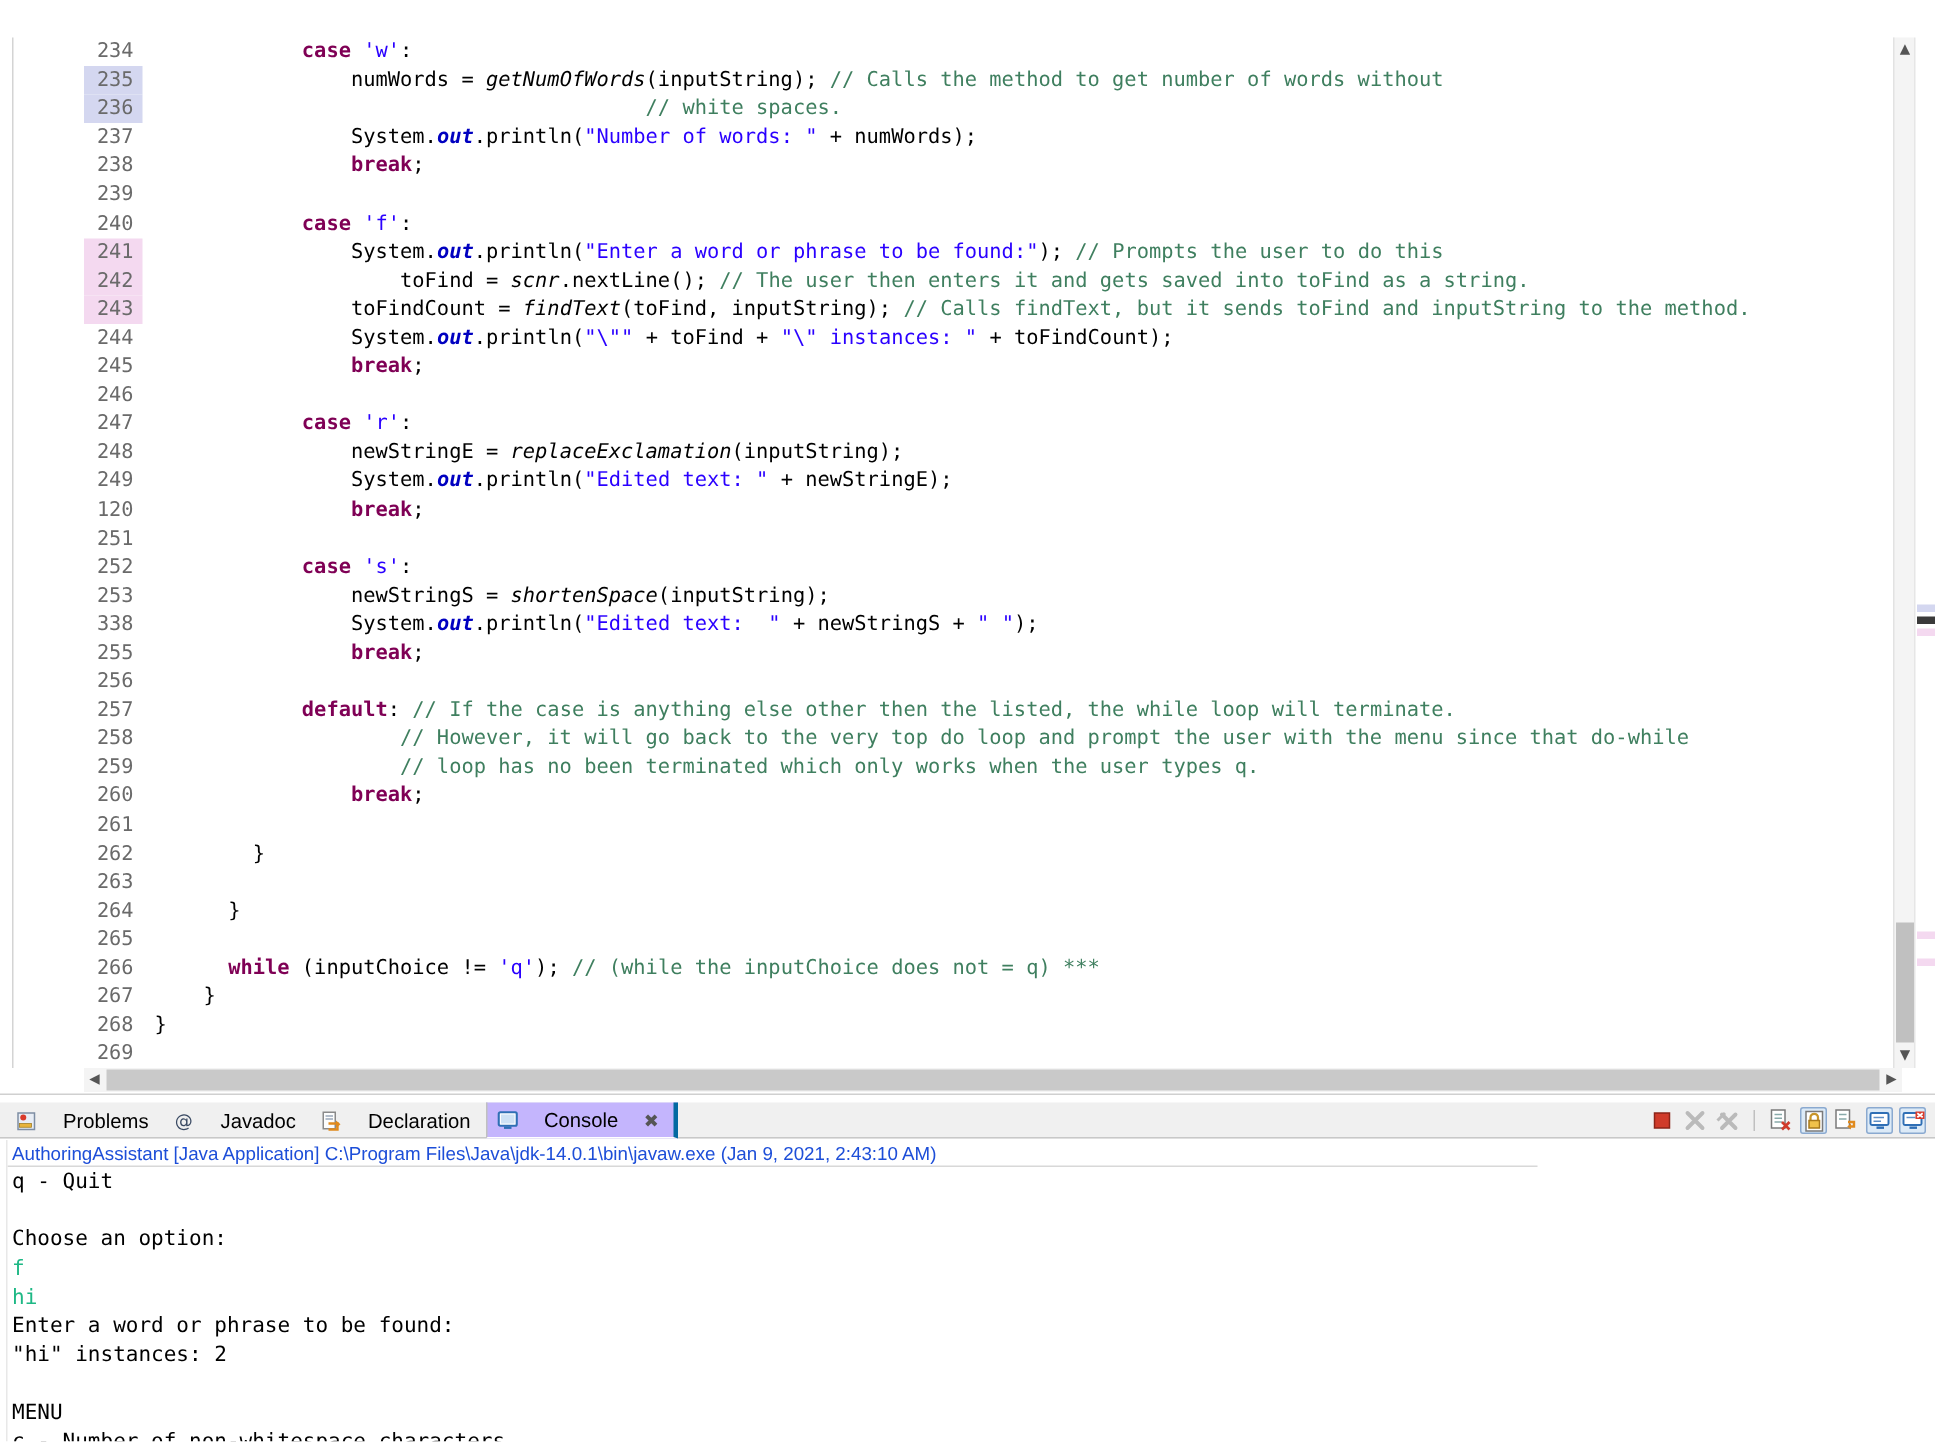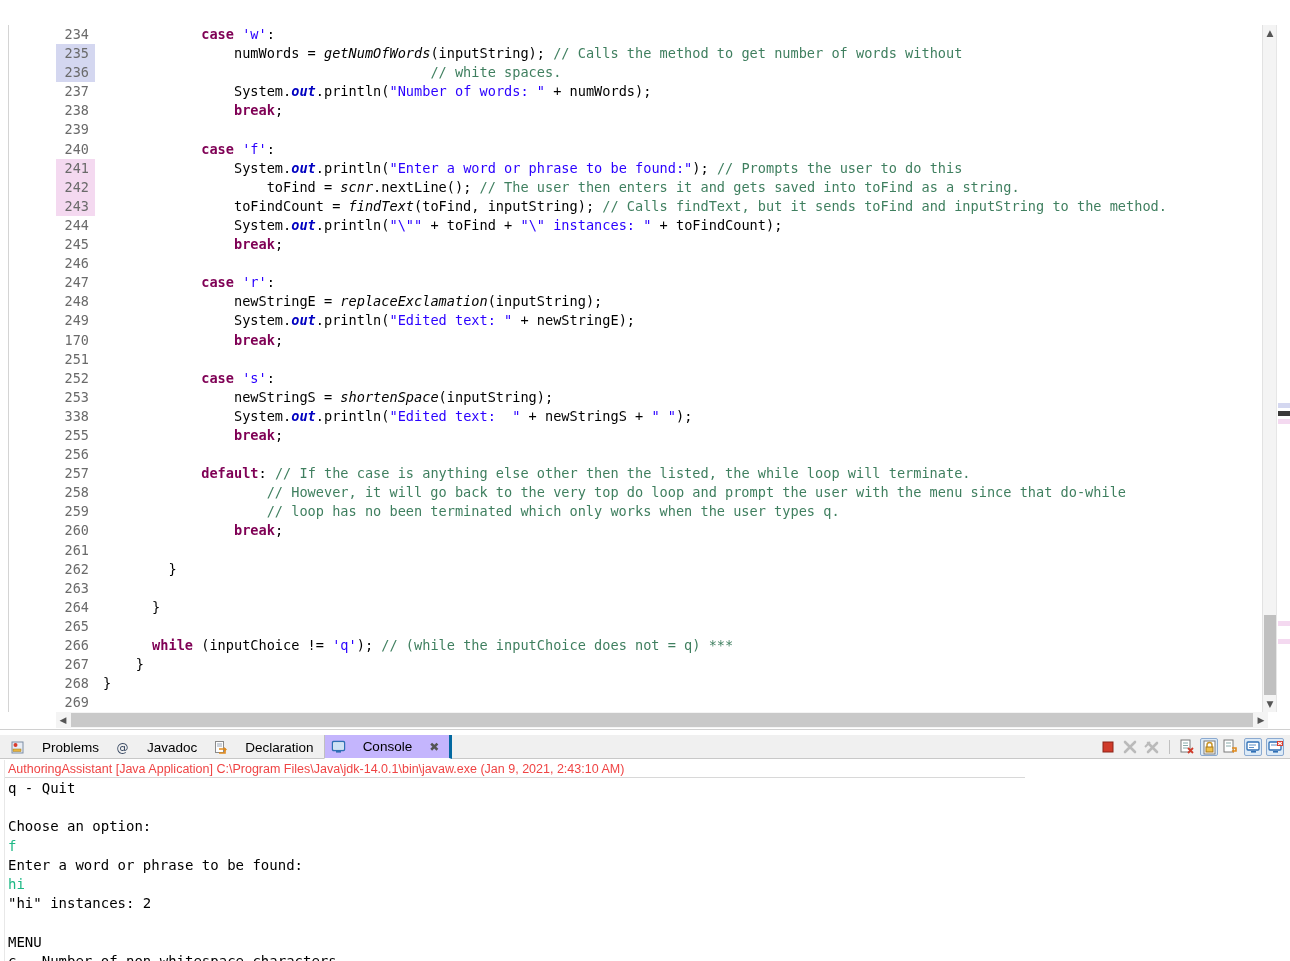--- a/index.html
+++ b/index.html
@@ -137,21 +137,21 @@
   .ctoolbar { position:absolute; right:6px; top:0; height:24px;
               display:flex; align-items:center; gap:4px; }
   .ti { width:18px; height:18px; position:relative; cursor:pointer; }
   .ti.boxed { border:1px solid #8aa9d0; background:#dceaf7; border-radius:2px; }
   .ti-sep { width:1px; height:14px; background:#c0c0c0; margin:0 4px; }
 
   .clauncher {
     position:absolute; left:0; top:25px; width:1025px; height:18px;
     padding-left:8px;
     font-family:"Liberation Sans", sans-serif;
-    font-size:12.5px; line-height:18px; color:#ef4444;
+    font-size:12.5px; line-height:18px; color:#1d4ed8;
     border-bottom:1px solid #d8d8d8;
   }
   .cout {
     position:absolute; left:0; top:44px; width:1290px; height:182px;
     padding-left:8px; overflow:hidden;
   }
   .cline {
     font-family:"DejaVu Sans Mono", monospace;
     font-size:14px; line-height:19.2px; color:#000; white-space:pre;
   }
@@ -189,21 +189,21 @@
         <div class="line"><div class="ln">240</div><div class="code"><span>            </span><span class="kw">case</span><span> </span><span class="str">'f'</span><span>:</span></div></div>
         <div class="line"><div class="lnbg" style="background: rgb(244, 217, 240);"></div><div class="ln">241</div><div class="code"><span>                </span><span>System.</span><span class="fld">out</span><span>.println(</span><span class="str">"Enter a word or phrase to be found:"</span><span>); </span><span class="cmt">// Prompts the user to do this</span></div></div>
         <div class="line"><div class="lnbg" style="background: rgb(244, 217, 240);"></div><div class="ln">242</div><div class="code"><span>                    </span><span>toFind = </span><span class="mth">scnr</span><span>.nextLine(); </span><span class="cmt">// The user then enters it and gets saved into toFind as a string.</span></div></div>
         <div class="line"><div class="lnbg" style="background: rgb(244, 217, 240);"></div><div class="ln">243</div><div class="code"><span>                </span><span>toFindCount = </span><span class="mth">findText</span><span>(toFind, inputString); </span><span class="cmt">// Calls findText, but it sends toFind and inputString to the method.</span></div></div>
         <div class="line"><div class="ln">244</div><div class="code"><span>                </span><span>System.</span><span class="fld">out</span><span>.println(</span><span class="str">"\""</span><span> + toFind + </span><span class="str">"\" instances: "</span><span> + toFindCount);</span></div></div>
         <div class="line"><div class="ln">245</div><div class="code"><span>                </span><span class="kw">break</span><span>;</span></div></div>
         <div class="line"><div class="ln">246</div><div class="code"></div></div>
         <div class="line"><div class="ln">247</div><div class="code"><span>            </span><span class="kw">case</span><span> </span><span class="str">'r'</span><span>:</span></div></div>
         <div class="line"><div class="ln">248</div><div class="code"><span>                </span><span>newStringE = </span><span class="mth">replaceExclamation</span><span>(inputString);</span></div></div>
         <div class="line"><div class="ln">249</div><div class="code"><span>                </span><span>System.</span><span class="fld">out</span><span>.println(</span><span class="str">"Edited text: "</span><span> + newStringE);</span></div></div>
-        <div class="line"><div class="ln">170</div><div class="code"><span>                </span><span class="kw">break</span><span>;</span></div></div>
+        <div class="line"><div class="ln">120</div><div class="code"><span>                </span><span class="kw">break</span><span>;</span></div></div>
         <div class="line"><div class="ln">251</div><div class="code"></div></div>
         <div class="line"><div class="ln">252</div><div class="code"><span>            </span><span class="kw">case</span><span> </span><span class="str">'s'</span><span>:</span></div></div>
         <div class="line"><div class="ln">253</div><div class="code"><span>                </span><span>newStringS = </span><span class="mth">shortenSpace</span><span>(inputString);</span></div></div>
         <div class="line"><div class="ln">338</div><div class="code"><span>                </span><span>System.</span><span class="fld">out</span><span>.println(</span><span class="str">"Edited text:  "</span><span> + newStringS + </span><span class="str">" "</span><span>);</span></div></div>
         <div class="line"><div class="ln">255</div><div class="code"><span>                </span><span class="kw">break</span><span>;</span></div></div>
         <div class="line"><div class="ln">256</div><div class="code"></div></div>
         <div class="line"><div class="ln">257</div><div class="code"><span>            </span><span class="kw">default</span><span>: </span><span class="cmt">// If the case is anything else other then the listed, the while loop will terminate.</span></div></div>
         <div class="line"><div class="ln">258</div><div class="code"><span>                    </span><span class="cmt">// However, it will go back to the very top do loop and prompt the user with the menu since that do-while</span></div></div>
         <div class="line"><div class="ln">259</div><div class="code"><span>                    </span><span class="cmt">// loop has no been terminated which only works when the user types q.</span></div></div>
         <div class="line"><div class="ln">260</div><div class="code"><span>                </span><span class="kw">break</span><span>;</span></div></div>
@@ -323,22 +323,22 @@
             </svg></span>
         </div>
     </div>
     <div class="clauncher">AuthoringAssistant [Java Application] C:\Program Files\Java\jdk-14.0.1\bin\javaw.exe  (Jan 9, 2021, 2:43:10 AM)</div>
     <div class="cbar-left"></div>
     <div class="cout" id="cout">
         <div class="cline">q - Quit</div>
         <div class="cline">&nbsp;</div>
         <div class="cline">Choose an option:</div>
         <div class="cline in">f</div>
+        <div class="cline in">hi</div>
         <div class="cline">Enter a word or phrase to be found:</div>
-        <div class="cline in">hi</div>
         <div class="cline">"hi" instances: 2</div>
         <div class="cline">&nbsp;</div>
         <div class="cline">MENU</div>
         <div class="cline">c - Number of non-whitespace characters</div>
       </div>
   </div>
 
 </div>
 
 </body></html>

